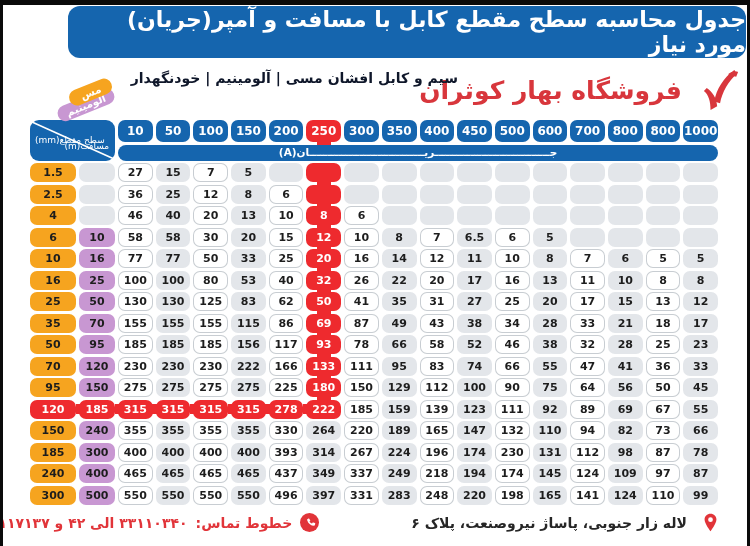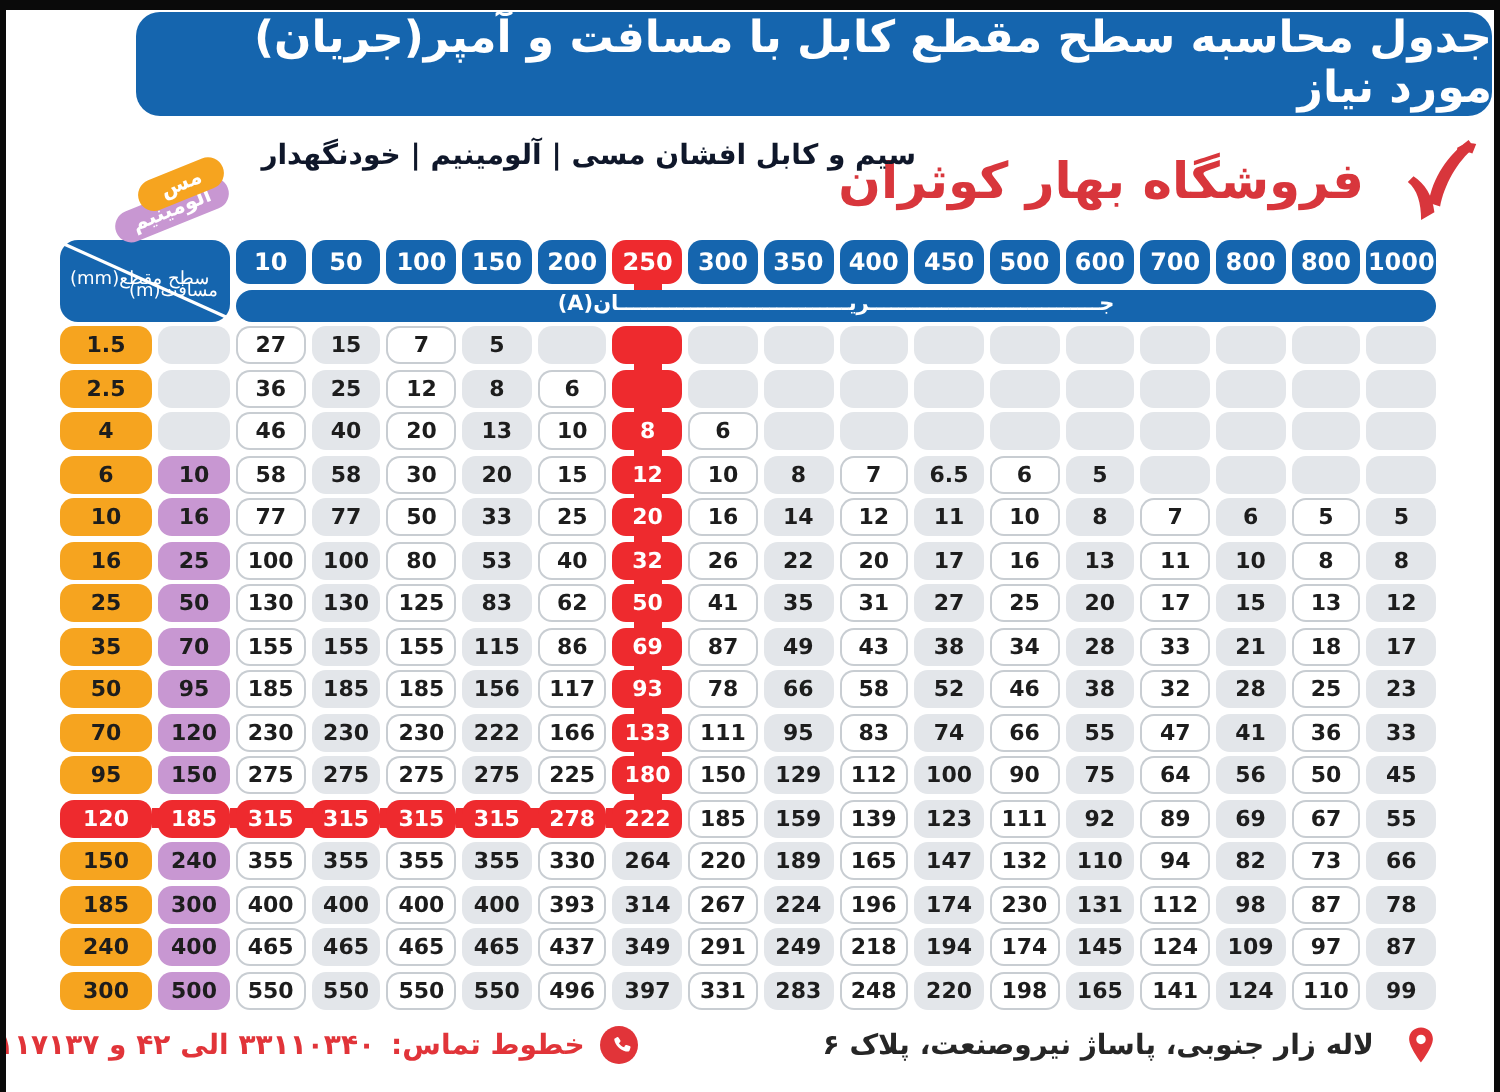--- a/index.html
+++ b/index.html
@@ -370,21 +370,21 @@
     <div class="cell c-white">87</div>
     <div class="cell c-gray">78</div>
     <div class="cell c-orange">240</div>
     <div class="cell c-purple">400</div>
     <div class="cell c-white">465</div>
     <div class="cell c-gray">465</div>
     <div class="cell c-white">465</div>
     <div class="cell c-gray">465</div>
     <div class="cell c-white">437</div>
     <div class="cell c-gray">349</div>
-    <div class="cell c-white">291</div>
+    <div class="cell c-white">337</div>
     <div class="cell c-gray">249</div>
     <div class="cell c-white">218</div>
     <div class="cell c-gray">194</div>
     <div class="cell c-white">174</div>
     <div class="cell c-gray">145</div>
     <div class="cell c-white">124</div>
     <div class="cell c-gray">109</div>
     <div class="cell c-white">97</div>
     <div class="cell c-gray">87</div>
     <div class="cell c-orange">300</div>

